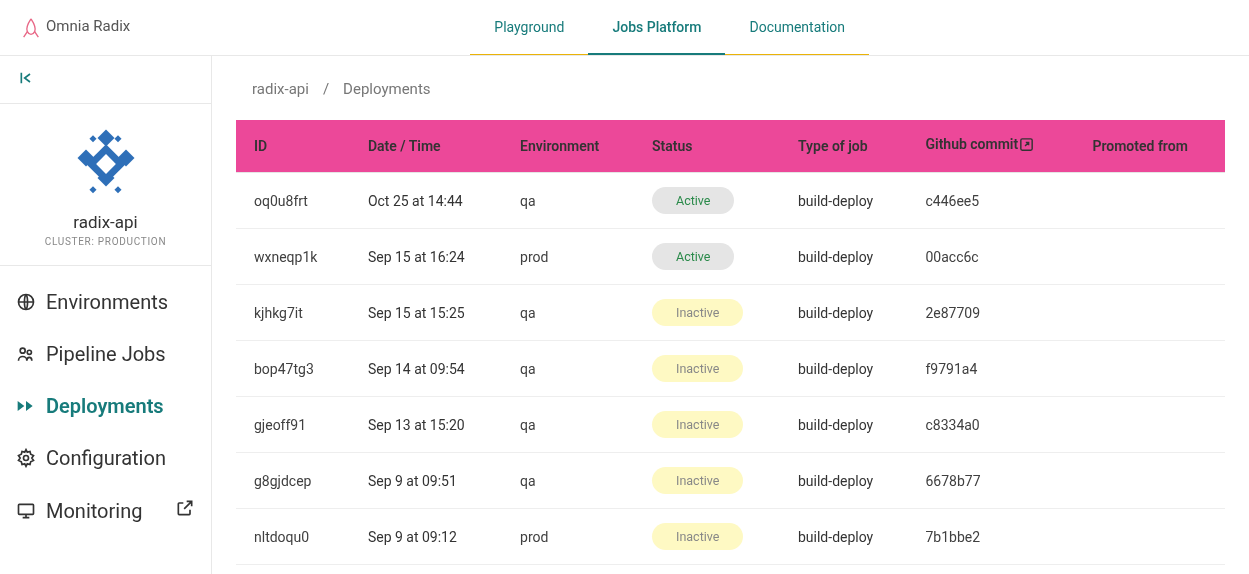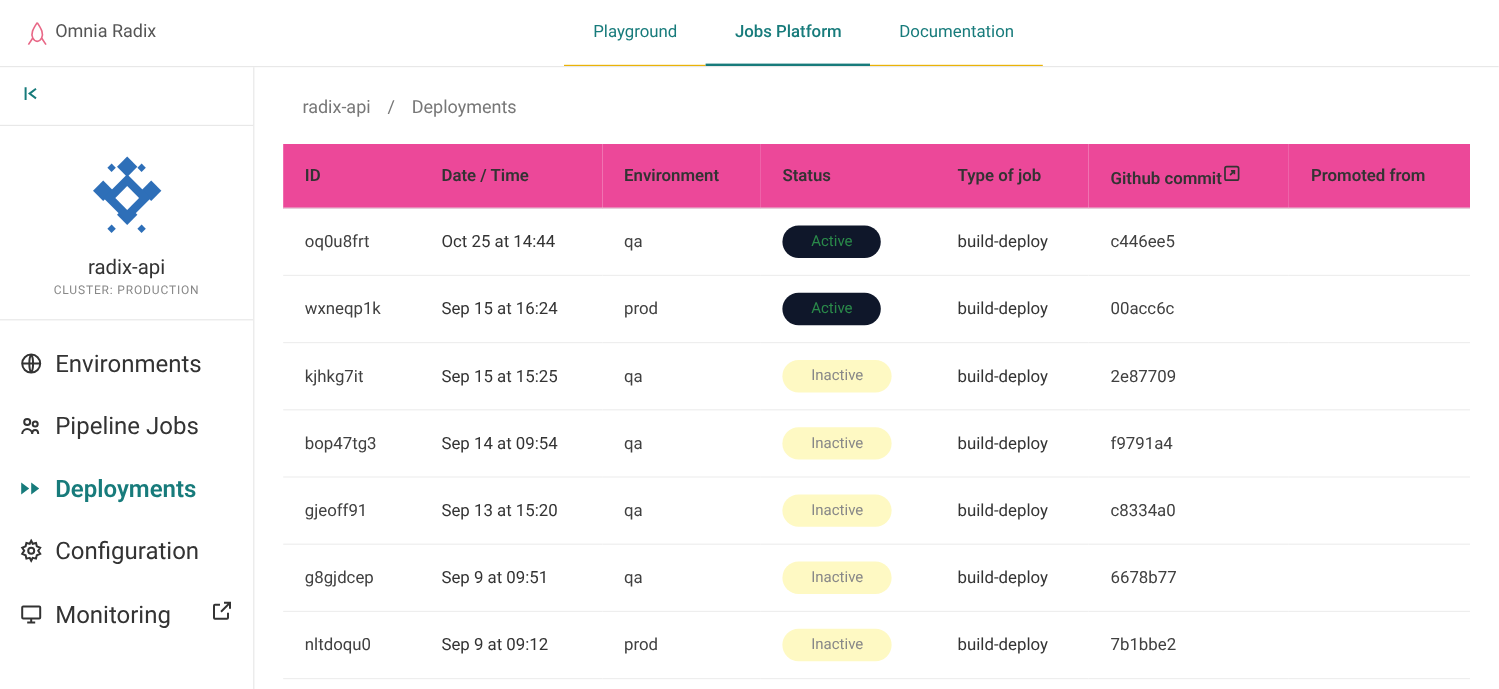--- a/index.html
+++ b/index.html
@@ -85,23 +85,23 @@
       border-bottom: 1px solid #e5e5e5;
     }
     .table td { padding: 14px 18px; border-bottom: 1px solid #eee; font-size: 14px; }
     .link { color: #404040; cursor: pointer; }
     .status-pill {
       display: inline-block;
       padding: 6px 24px;
       border-radius: 18px;
       font-size: 12.5px;
     }
-    .status-active { background: #0f172a; color: #2a8a4a; }
+    .status-active { background: #e5e5e5; color: #2a8a4a; }
     .status-inactive { background: #fef9c3; color: #888; }
-    .gh-header { display: inline-flex; align-items: flex-end; gap: 0; }
+    .gh-header { display: inline-flex; align-items: flex-start; gap: 0; }
     .ext-icon { width: 17px; height: 17px; }
   </style>
 </head>
 <body>
 
 <div class="header">
   <div class="header-logo">
     <svg class="logo-svg" viewBox="0 0 24 24" fill="none" stroke="#e86887" stroke-width="1.5">
       <path d="M12 2 C8 8 6 12 8 16 C10 20 14 20 16 16 M12 2 C16 8 18 12 16 16"></path>
       <path d="M8 16 L4 22 M16 16 L20 22"></path>

